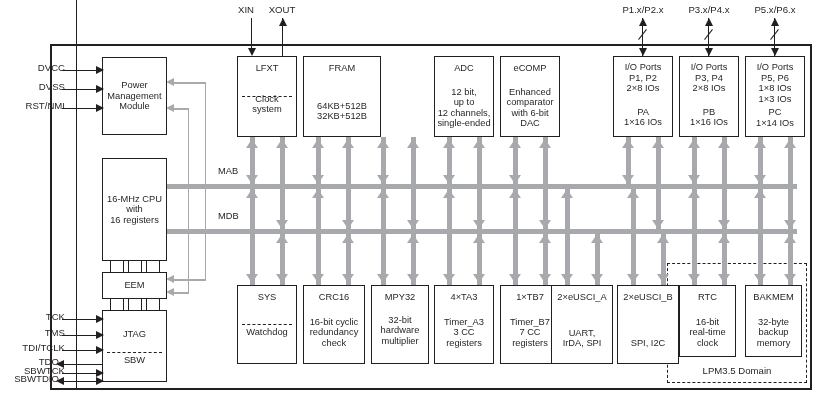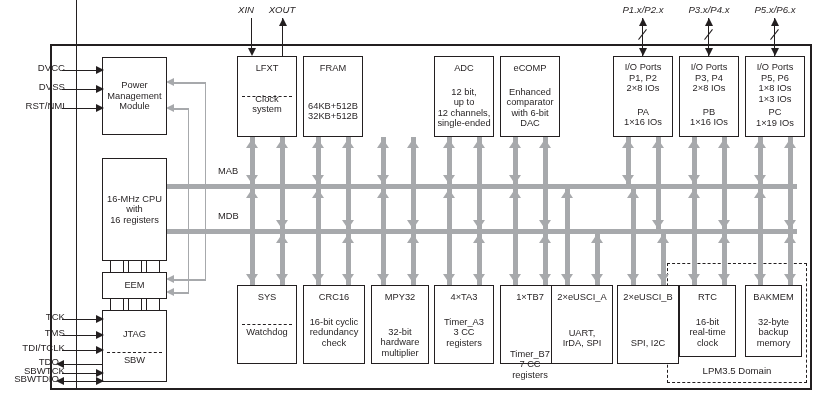--- a/index.html
+++ b/index.html
@@ -57,21 +57,20 @@
     z-index: 9;
     padding-left: 7px;
   }
   .top-label {
     position: absolute;
     font-size: 9.6px;
     color: #231f20;
     text-align: center;
     white-space: nowrap;
     z-index: 9;
-    font-style: italic;
   }
   .bus-label {
     position: absolute;
     font-size: 9.3px;
     color: #231f20;
     white-space: nowrap;
     z-index: 9;
   }
   .domain-label {
     position: absolute;
@@ -149,21 +148,21 @@
   <div class="garrow left" style="left:150px; top:177.5px;"></div>
   <div class="garrow left" style="left:150px; top:222.5px;"></div>
 
   <div class="blk" style="left:237px; top:56px; width:60px; height:81px;">
     <div class="hdr" style="margin-top:6px;">LFXT</div>
     <div class="body" style="margin-top:20px;">Clock
 system</div>
   </div>
   <div class="dashsep" style="left:242px; top:96px; width:50px;"></div>
 
-  <div class="blk" style="left:303px; top:56px; width:60px; height:81px;align-items:center;">
+  <div class="blk" style="left:303px; top:56px; width:78px; height:81px;align-items:center;">
     <div class="hdr" style="margin-top:6px;">FRAM</div>
     <div class="body" style="margin-top:27px;">64KB+512B
 32KB+512B</div>
   </div>
 
 
   <div class="blk" style="left:434px; top:56px; width:60px; height:81px;">
     <div class="hdr" style="margin-top:6px;">ADC</div>
     <div class="body" style="margin-top:13px;">12 bit,
 up to
@@ -194,21 +193,21 @@
     <div class="body" style="margin-top:13px;">PB
 1×16 IOs</div>
   </div>
 
   <div class="blk" style="left:745px; top:56px; width:60px; height:81px;">
     <div class="hdr" style="margin-top:5px;">I/O Ports
 P5, P6
 1×8 IOs
 1×3 IOs</div>
     <div class="body" style="margin-top:3px;">PC
-1×19 IOs</div>
+1×14 IOs</div>
   </div>
 
   <div class="blk" style="left:102px; top:57px; width:65px; height:78px; justify-content:center;">
     <div class="body">Power
 Management
 Module</div>
   </div>
 
   <div class="blk" style="left:102px; top:158px; width:65px; height:103px; justify-content:center;">
     <div class="body">16-MHz CPU
@@ -242,33 +241,33 @@
 
   <div class="blk" style="left:303px; top:285px; width:62px; height:79px;">
     <div class="hdr" style="margin-top:6px;">CRC16</div>
     <div class="body" style="margin-top:14px;">16-bit cyclic
 redundancy
 check</div>
   </div>
 
   <div class="blk" style="left:371px; top:285px; width:58px; height:79px;">
     <div class="hdr" style="margin-top:6px;">MPY32</div>
-    <div class="body" style="margin-top:24px;">32-bit
+    <div class="body" style="margin-top:12px;">32-bit
 hardware
 multiplier</div>
   </div>
 
   <div class="blk" style="left:434px; top:285px; width:60px; height:79px;">
     <div class="hdr" style="margin-top:6px;">4×TA3</div>
     <div class="body" style="margin-top:14px;text-align:center;">Timer_A3
 3 CC
 registers</div>
   </div>
 
-  <div class="blk" style="left:500px; top:285px; width:60px; height:79px;gap:32px;">
+  <div class="blk" style="left:500px; top:285px; width:60px; height:79px;">
     <div class="hdr" style="margin-top:6px;">1×TB7</div>
     <div class="body" style="margin-top:14px;">Timer_B7
 7 CC
 registers</div>
   </div>
 
   <div class="blk" style="left:551px; top:285px; width:62px; height:79px;">
     <div class="hdr" style="margin-top:6px;">2×eUSCI_A</div>
     <div class="body" style="margin-top:25px;">UART,
 IrDA, SPI</div>

